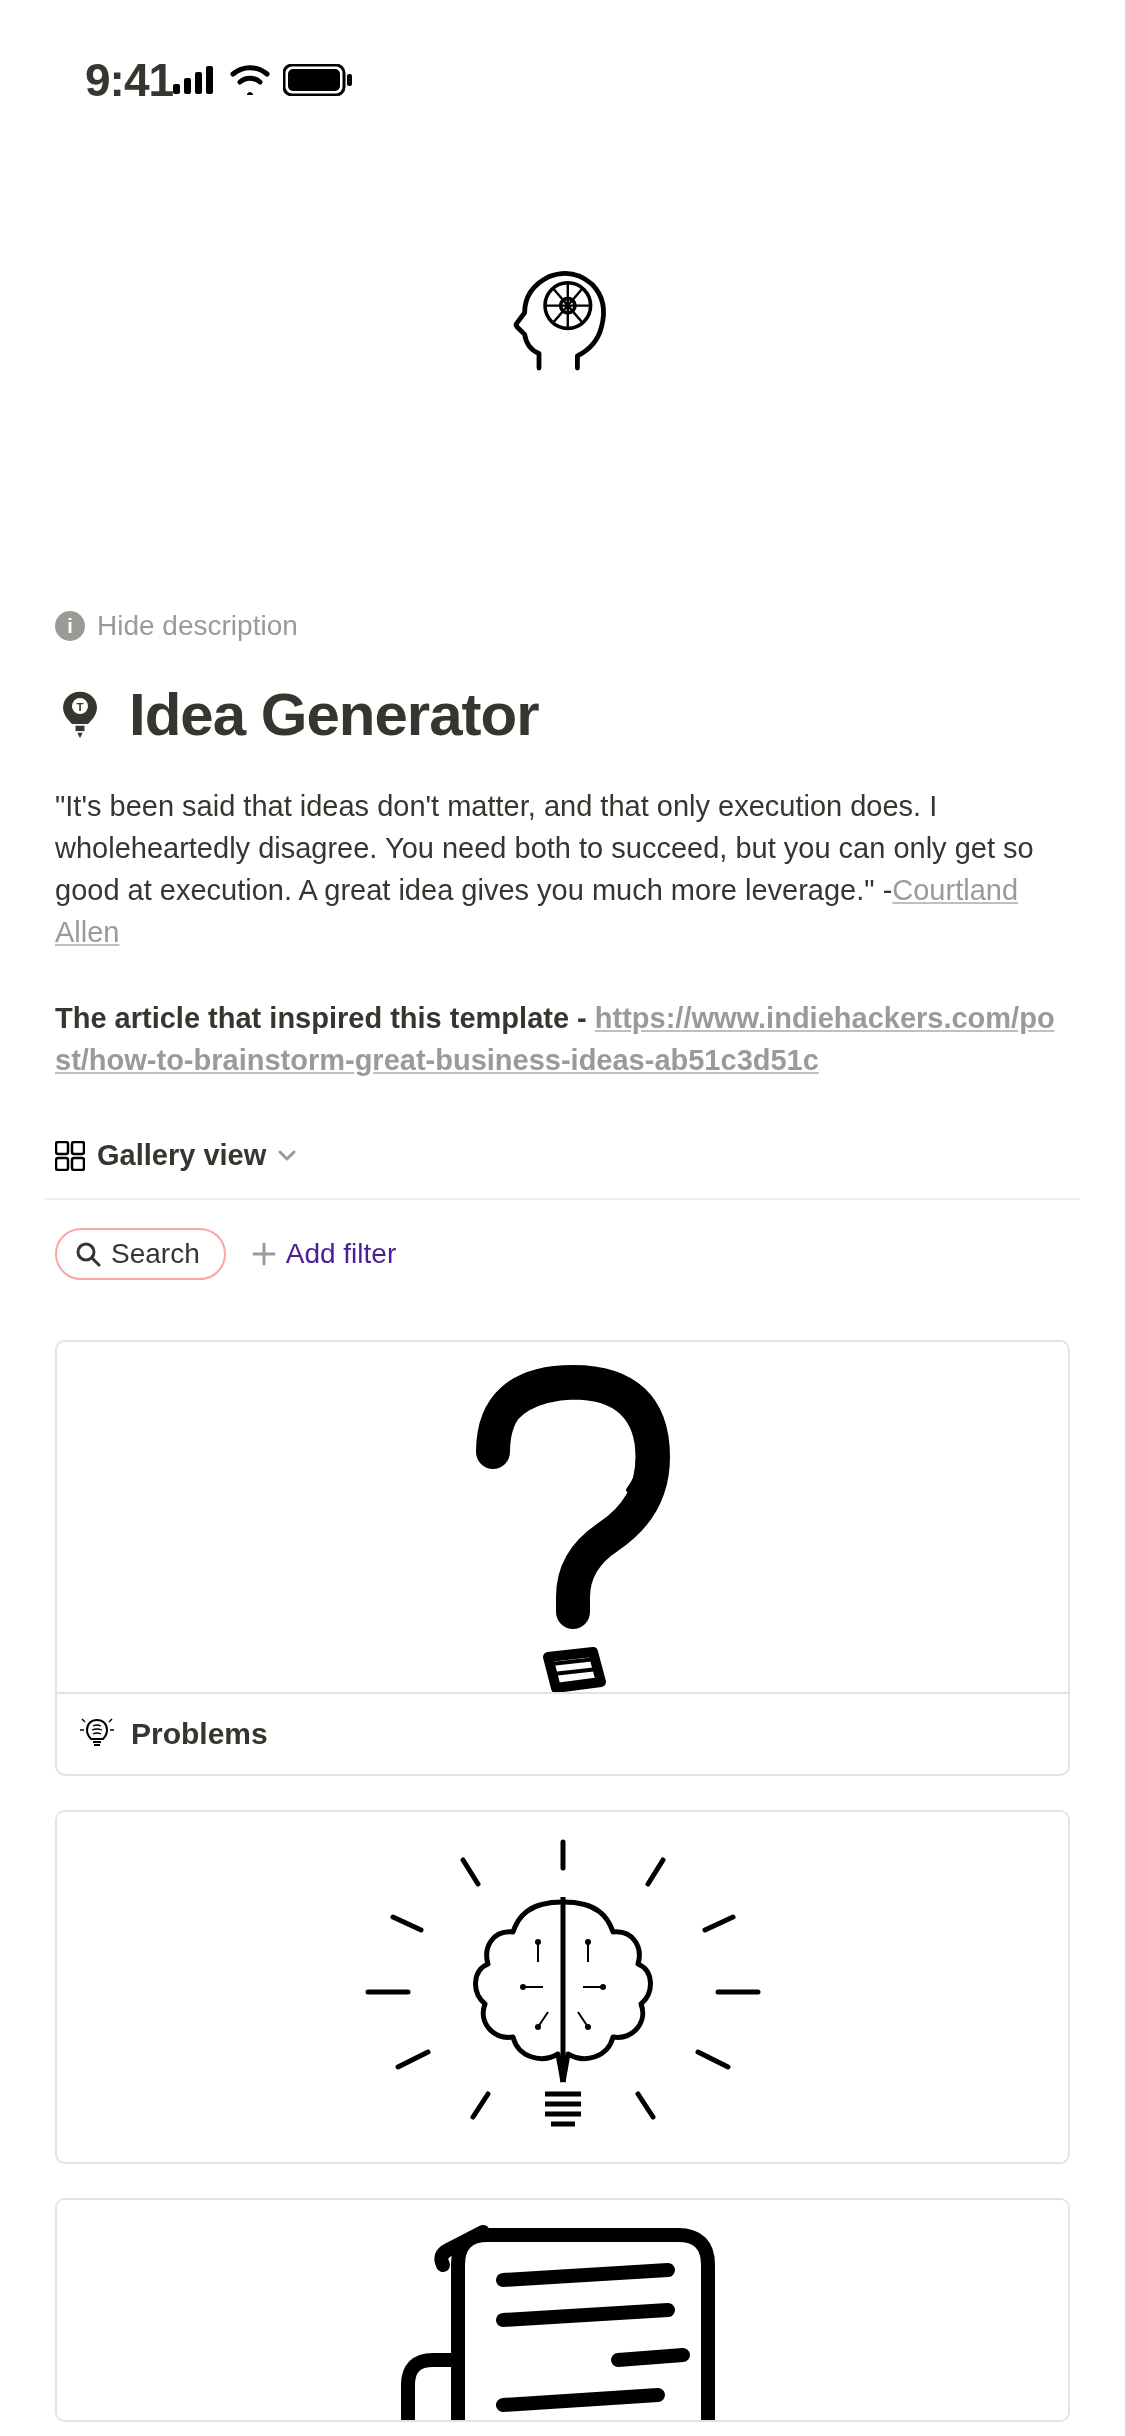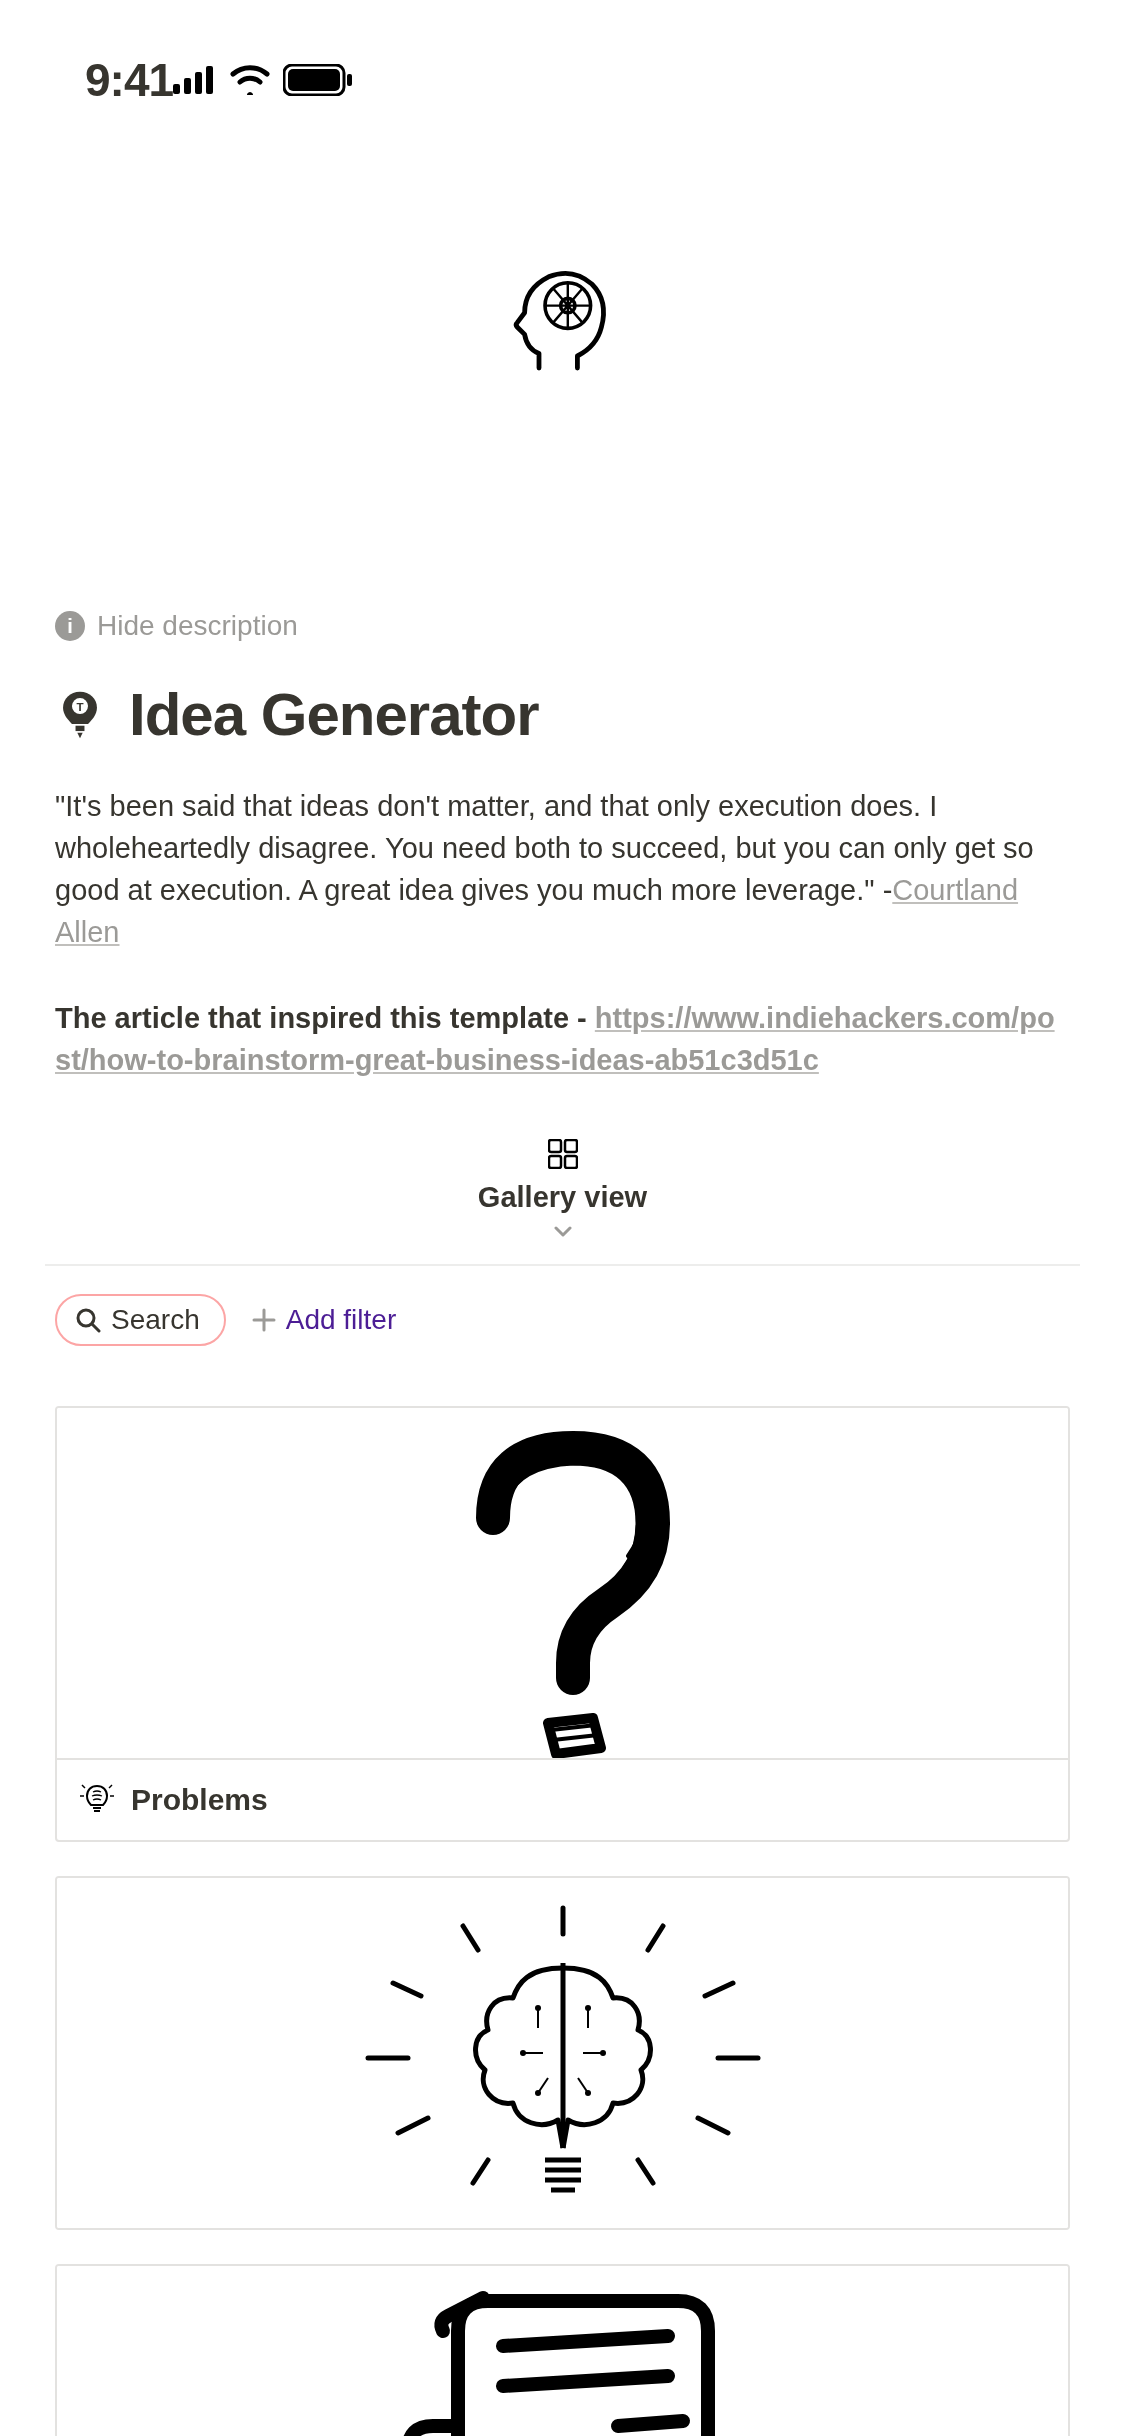--- a/index.html
+++ b/index.html
@@ -95,21 +95,20 @@
       text-decoration-color: #c0bfbc;
       word-break: break-all;
     }
     .view-selector {
       display: flex;
       align-items: center;
       gap: 12px;
       margin-top: 58px;
       font-size: 29px;
       font-weight: 700;
-      flex-direction: column;
     }
     .chev {
       color: #9b9a97;
       font-size: 22px;
     }
     .divider {
       margin-top: 26px;
       height: 2px;
       background: #ededec;
       margin-left: -10px;
@@ -136,21 +135,21 @@
       align-items: center;
       gap: 10px;
       color: #4c1d95;
       font-size: 28px;
     }
     .cards {
       margin-top: 60px;
     }
     .card {
       border: 2px solid #e3e2e0;
-      border-radius: 4px;
+      border-radius: 10px;
       margin-bottom: 34px;
       overflow: hidden;
     }
     .card-cover {
       height: 350px;
       display: flex;
       align-items: center;
       justify-content: center;
       background: #fff;
     }

